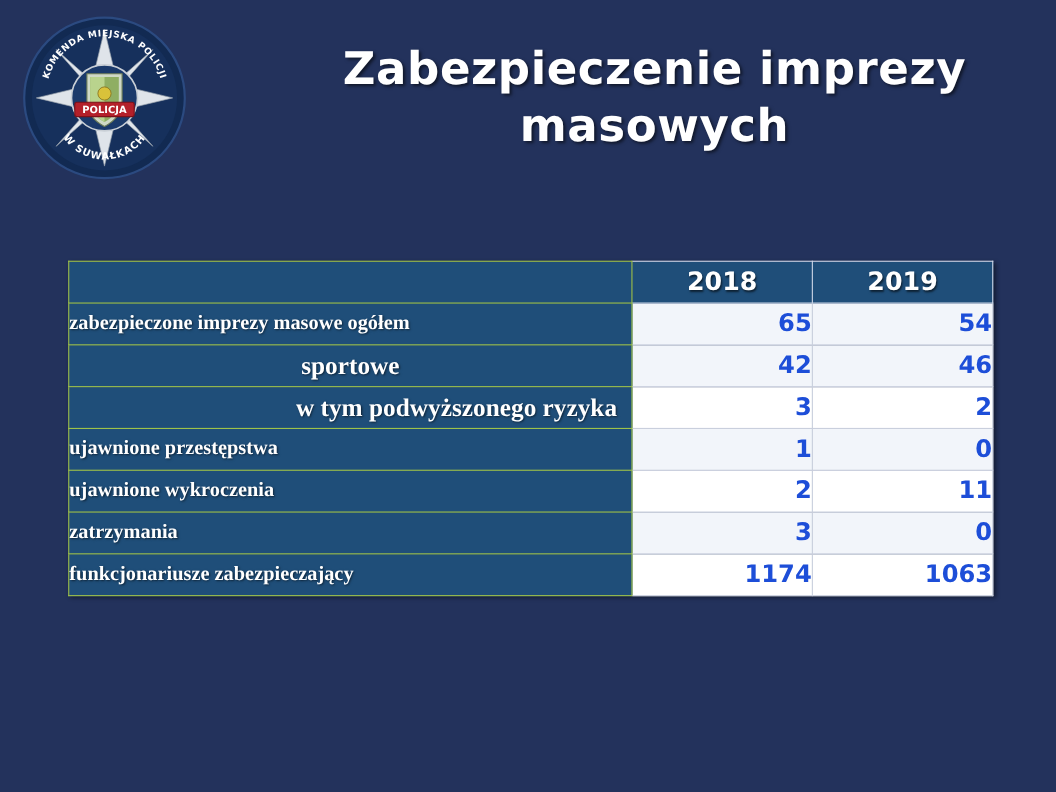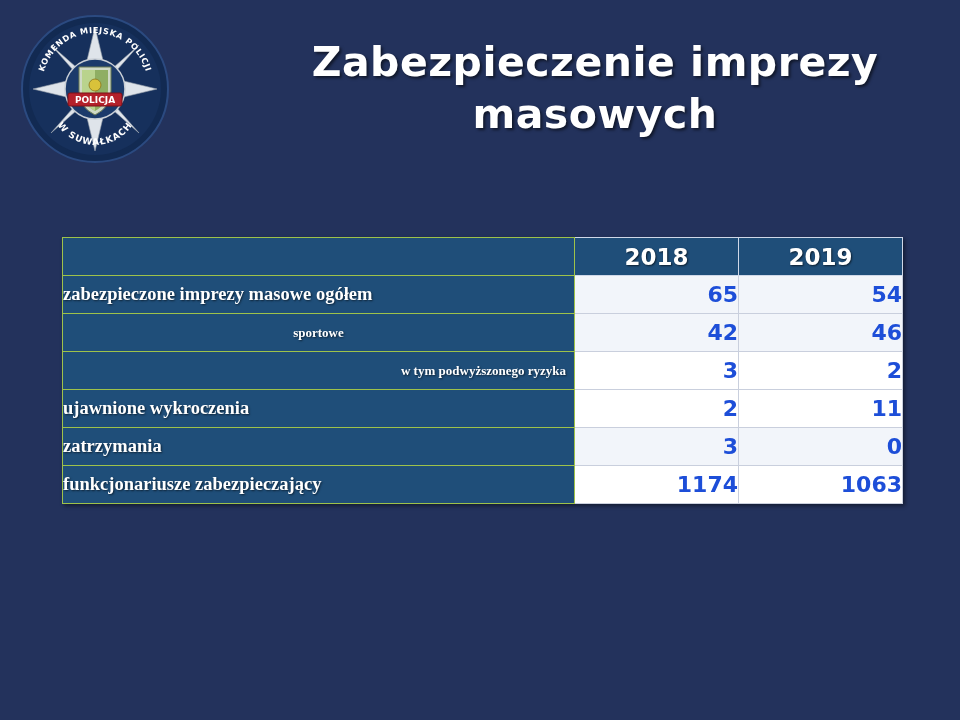--- a/index.html
+++ b/index.html
@@ -87,22 +87,22 @@
     font-weight: bold;
     font-size: 18.5px;
     padding: 0 10px;
     font-family: Liberation Serif, serif;
     text-shadow: 1px 1px 2px rgba(0,0,0,0.55);
     border: 1px solid #9ec24a !important;
     white-space: nowrap;
   }
   .lbl.left   { text-align: left; }
   .lbl.center { text-align: center; }
-  .lbl.right  { text-align: right; padding-right: 8px; }
-  .lbl.sub    { font-size: 13px; }
+  .lbl.right  { text-align: right; padding-right: 13px; }
+  .lbl.sub    { font-size: 23px; }
 
   
   .val {
     color: #1d4ed8;
     font-weight: bold;
     font-size: 22px;
     text-align: right;
     padding-right: 22px;
     font-family: "DejaVu Sans", sans-serif;
     border: 1px solid #c9cfdd !important;
@@ -183,20 +183,25 @@
       <tr class="row-a">
         <td class="lbl center sub">sportowe</td>
         <td class="val">42</td>
         <td class="val">46</td>
       </tr>
       <tr class="row-b">
         <td class="lbl right sub">w tym podwyższonego ryzyka</td>
         <td class="val">3</td>
         <td class="val">2</td>
       </tr>
+      <tr class="row-a">
+        <td class="lbl left">ujawnione przestępstwa</td>
+        <td class="val">1</td>
+        <td class="val">0</td>
+      </tr>
       <tr class="row-b">
         <td class="lbl left">ujawnione wykroczenia</td>
         <td class="val">2</td>
         <td class="val">11</td>
       </tr>
       <tr class="row-a">
         <td class="lbl left">zatrzymania</td>
         <td class="val">3</td>
         <td class="val">0</td>
       </tr>

